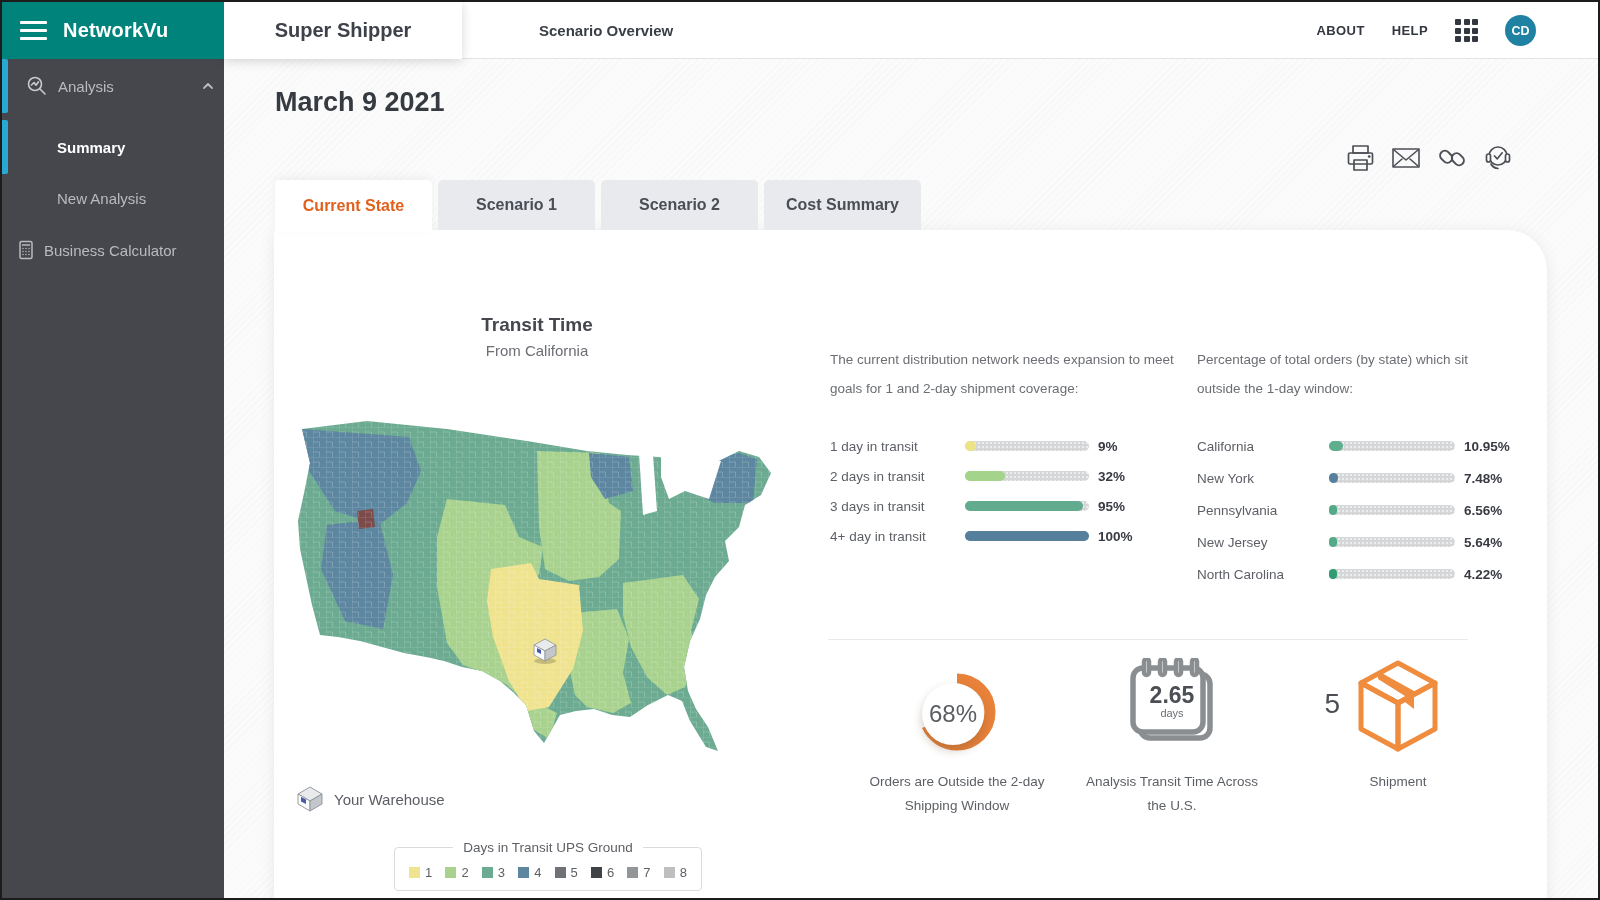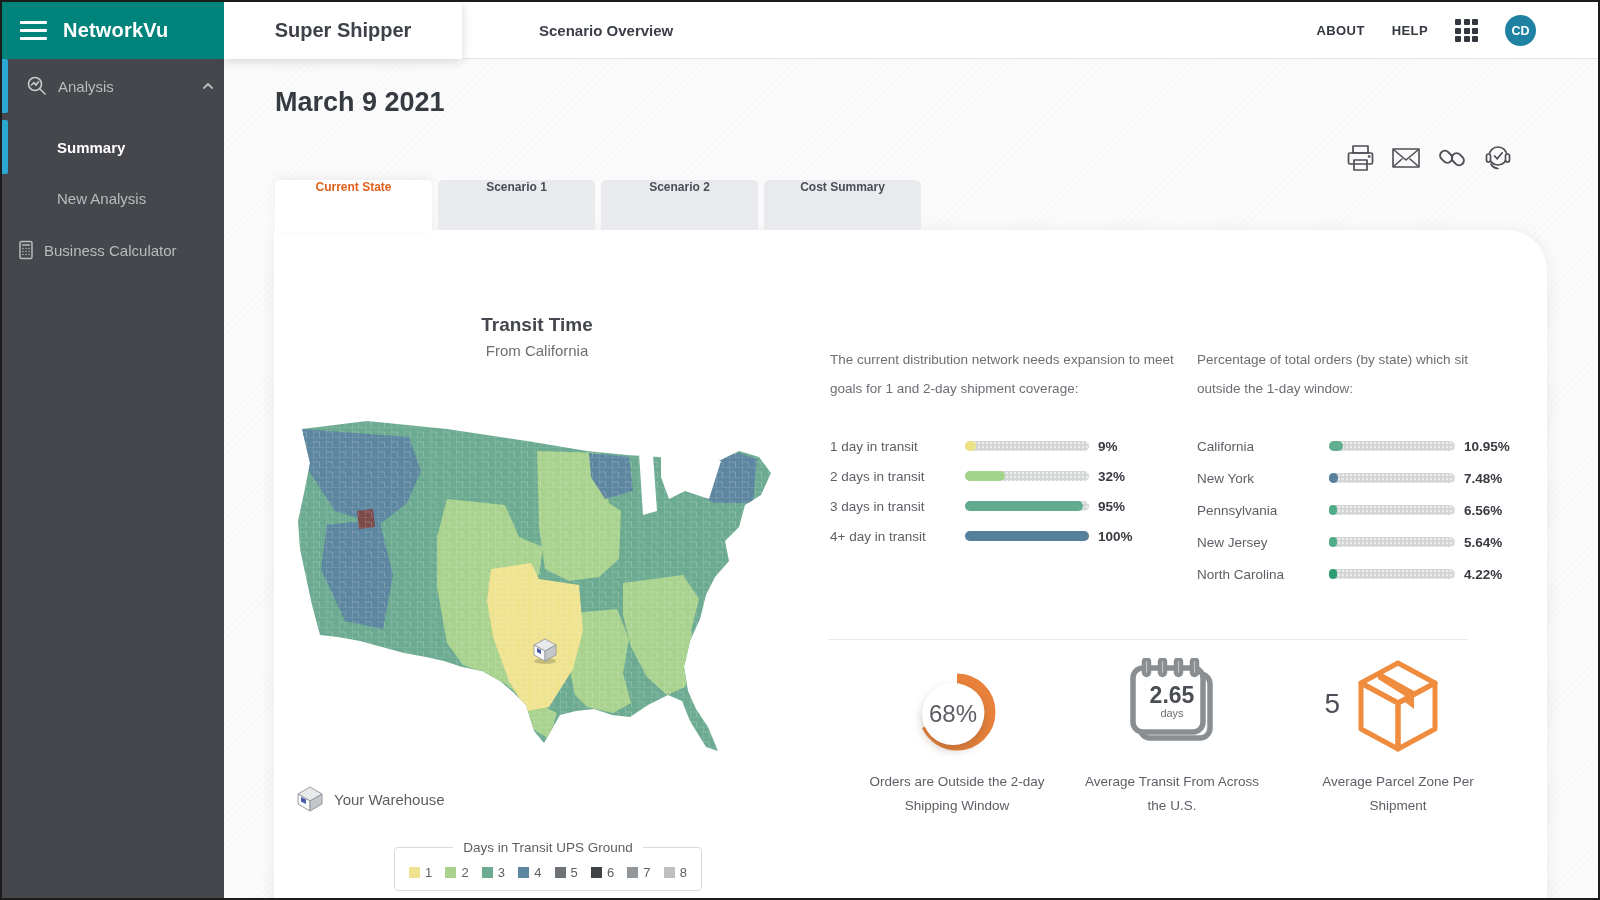--- a/index.html
+++ b/index.html
@@ -44,21 +44,21 @@
   
   .main { position:absolute; left:222px; top:57px; right:0; bottom:0;
           background:#fbfbfb;
           background-image:repeating-linear-gradient(135deg, rgba(0,0,0,.016) 0 1px, transparent 1px 5px); }
   .h1-date { position:absolute; left:51px; top:28px; font-size:27px; font-weight:700; color:#363a41; }
   .action-icons { position:absolute; left:1121px; top:84px; display:flex; gap:16px; color:#4c4f55; }
   .action-icons .aicon { width:30px; height:30px; cursor:pointer; display:flex; align-items:center; justify-content:center; }
   
   .tabs { position:absolute; left:51px; top:121px; display:flex; gap:6px; z-index:12; }
   .tab { width:157px; height:50px; background:#e8eaed; border-radius:5px 5px 0 0; display:flex;
-         align-items:flex-start; justify-content:center; font-size:12px; font-weight:600; color:#4a4e55; cursor:pointer; }
+         align-items:center; justify-content:center; font-size:16px; font-weight:600; color:#4a4e55; cursor:pointer; }
   .tab.active { background:#fff; height:52px; font-weight:700; box-shadow:0 -3px 10px rgba(0,0,0,.05); }
   
   .card { position:absolute; left:50px; top:171px; width:1273px; height:678px; background:#fff;
           border-radius:4px 40px 0 0; box-shadow:0 2px 16px rgba(0,0,0,.08); z-index:10; }
   .map-head { position:absolute; left:113px; top:84px; width:300px; text-align:center; }
   .map-title { font-size:19px; font-weight:700; color:#44474d; }
   .map-sub { font-size:15px; color:#6b6e73; margin-top:6px; }
   .map-wrap { position:absolute; left:13px; top:177px; width:495px; height:370px; }
   .wh-row { position:absolute; left:22px; top:556px; display:flex; align-items:center; gap:10px; }
   .wh-row span { font-size:15px; color:#5a5d62; }
@@ -423,30 +423,29 @@
       <rect x="20" y="1" width="5" height="16" rx="2.5" fill="#fff" stroke-width="4.5"></rect>
       <rect x="36" y="1" width="5" height="16" rx="2.5" fill="#fff" stroke-width="4.5"></rect>
       <rect x="52" y="1" width="5" height="16" rx="2.5" fill="#fff" stroke-width="4.5"></rect>
       <rect x="68" y="1" width="5" height="16" rx="2.5" fill="#fff" stroke-width="4.5"></rect>
     </svg>
     <div class="cal-text">
       <div class="cal-num">2.65</div>
       <div class="cal-unit">days</div>
     </div>
     <div class="kpi-cap" style="left:768px;">
-      <div>Average Transit From Across</div>
+      <div>Analysis Transit Time Across</div>
       <div>the U.S.</div>
     </div>
 
     <div class="zone-num">5</div>
     <svg class="box-svg line" width="92" height="98" viewBox="0 0 92 98" style="color:#ef8c3e;" stroke-width="5">
       <polygon points="46,7 83,27 46,47 9,27"></polygon>
       <polygon points="9,27 46,47 46,93 9,73"></polygon>
       <polygon points="83,27 46,47 46,93 83,73"></polygon>
       <polygon points="26,15 62,35 62,53 53,46 53,40 26,23" fill="#ef8c3e" stroke="none"></polygon>
     </svg>
     <div class="kpi-cap" style="left:994px;">
-      <div>Average Parcel Zone Per</div>
       <div>Shipment</div>
     </div>
 
   </div>
 </div>
 
 </body></html>

